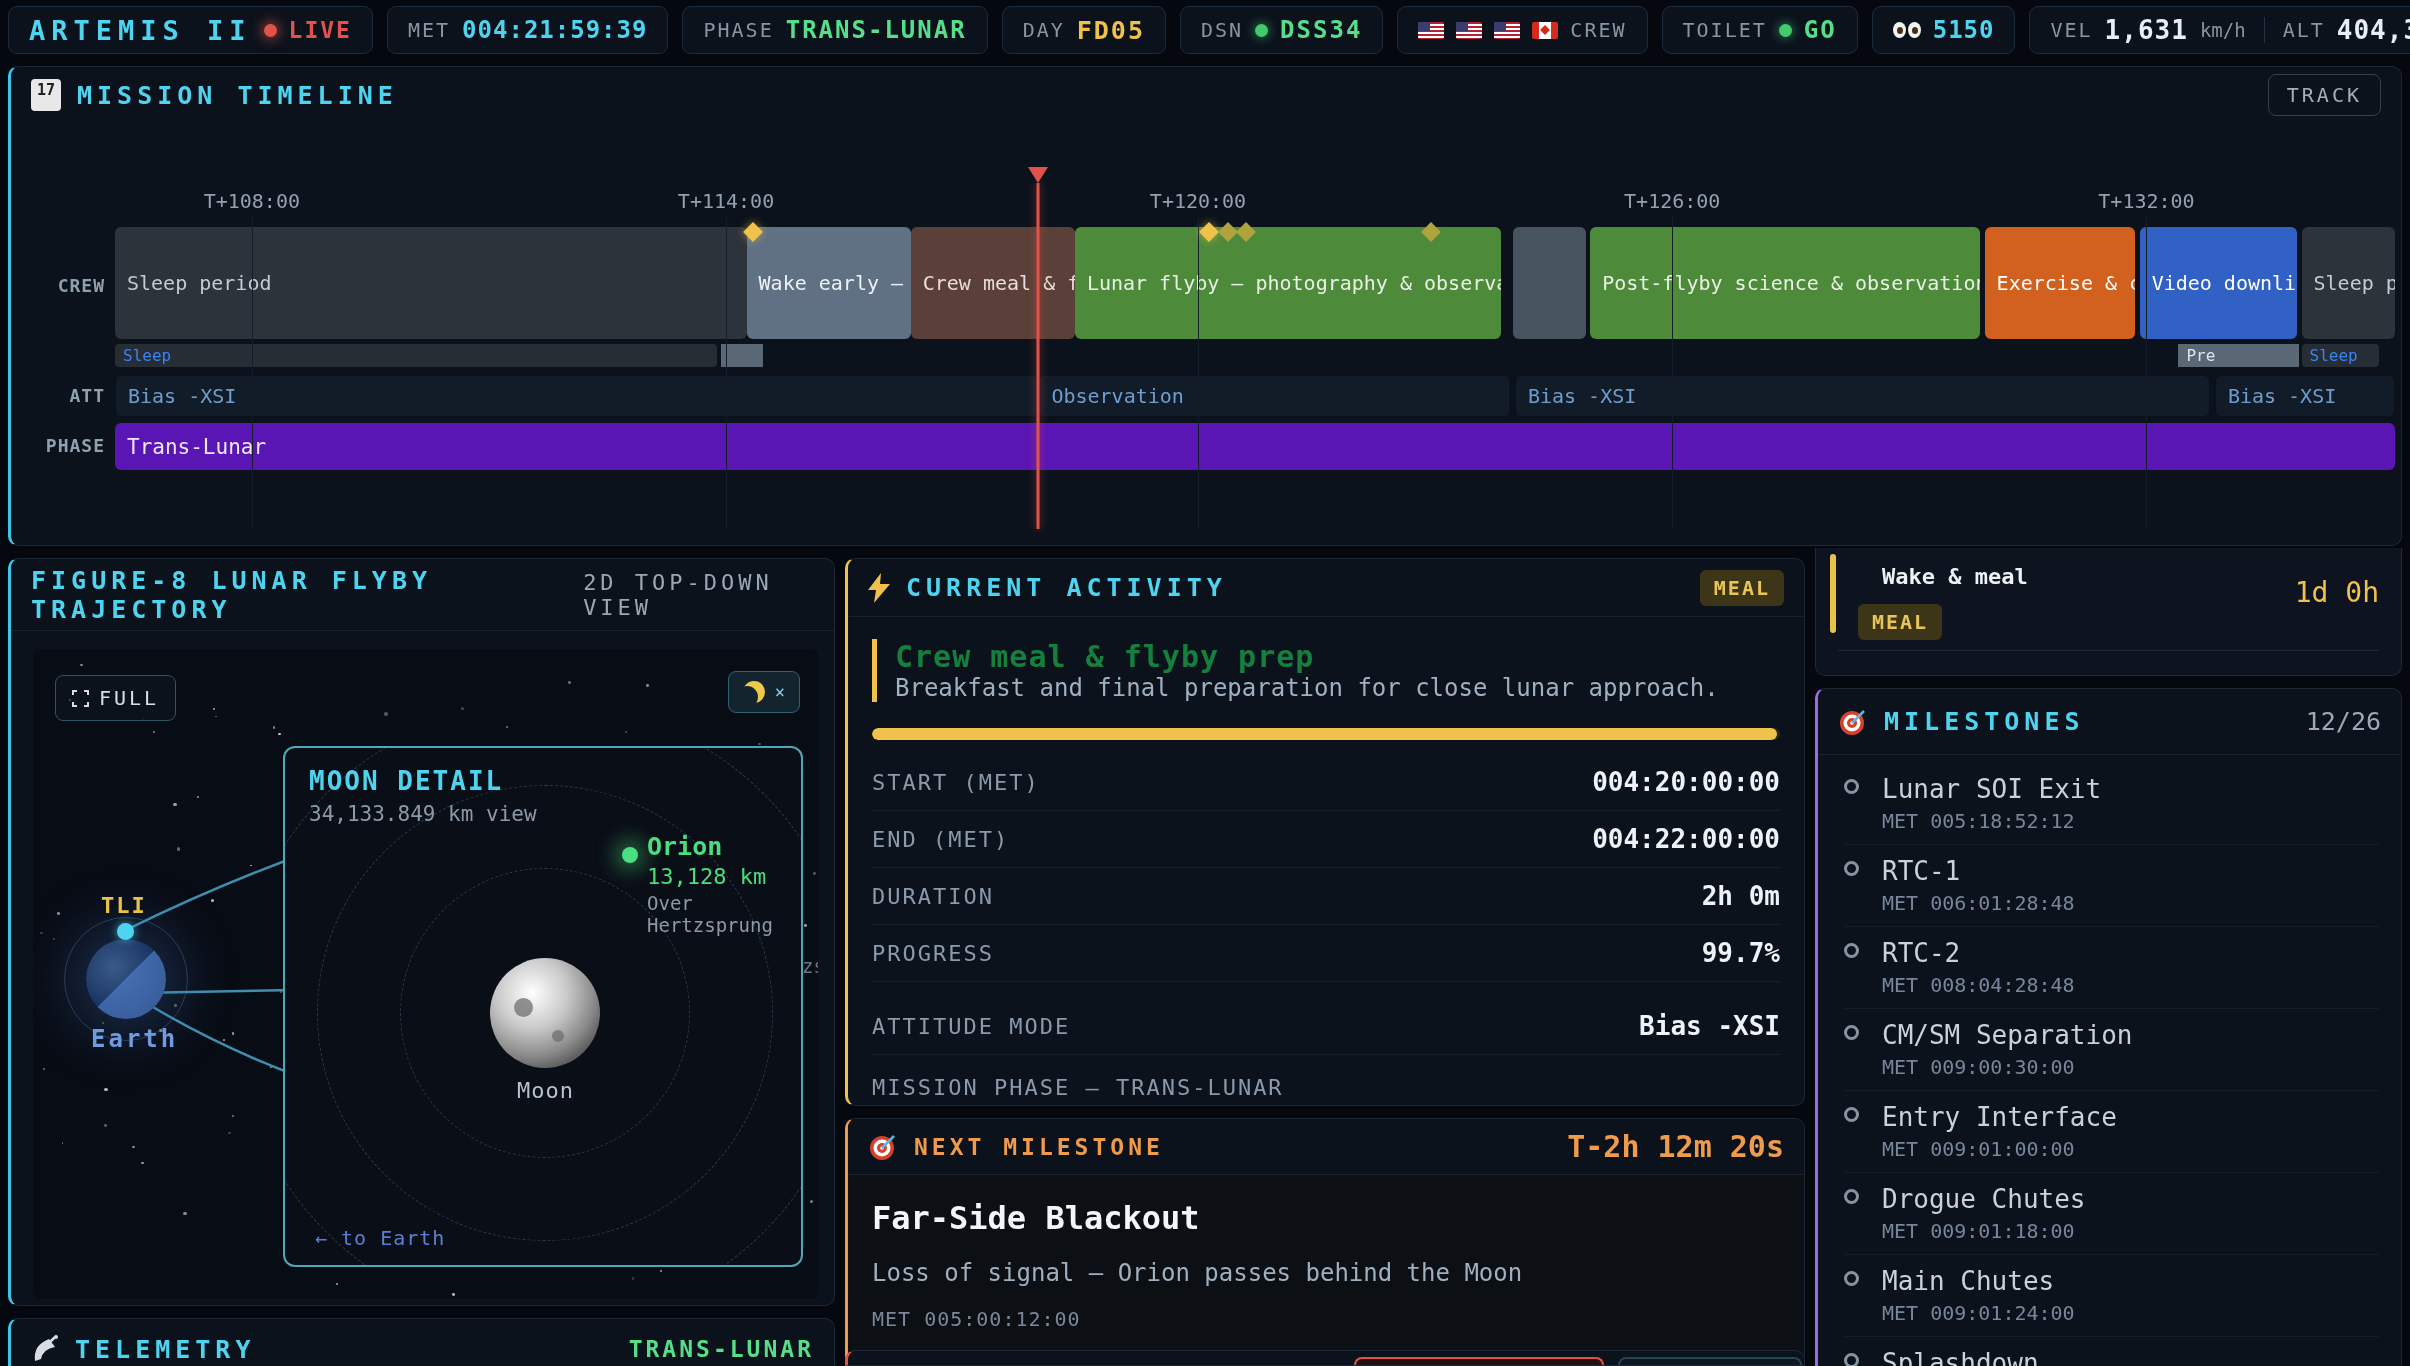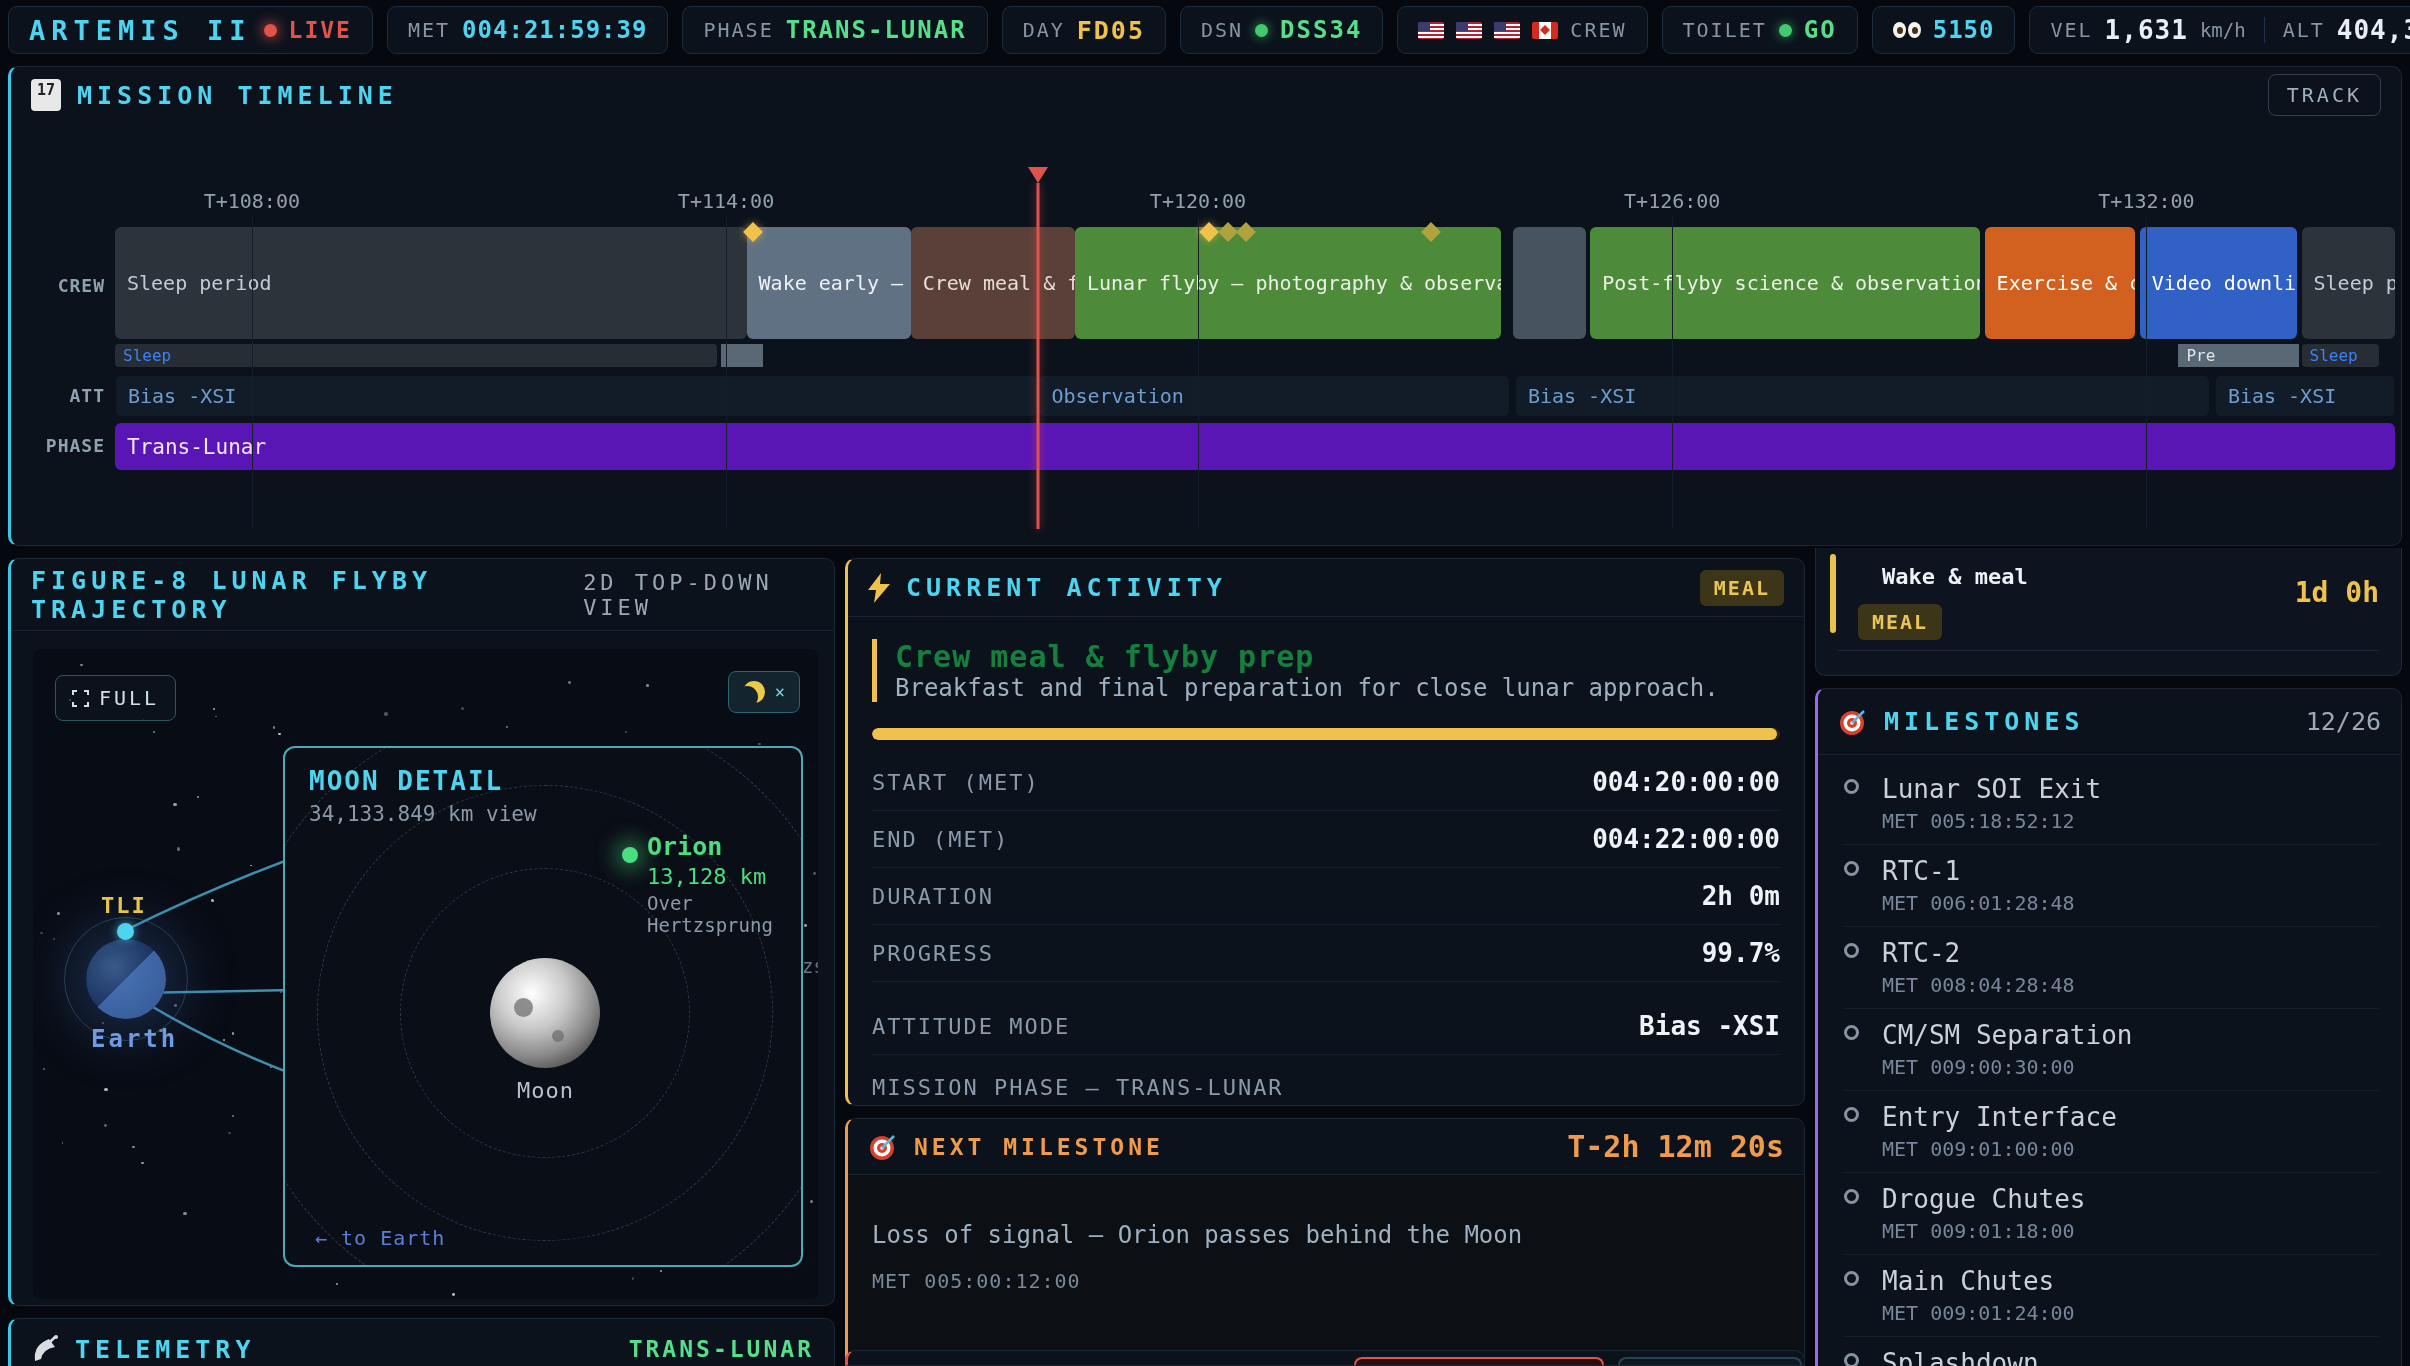--- a/index.html
+++ b/index.html
@@ -149,21 +149,21 @@
   #pt-panel { top:1350px; left:845px; width:960px; height:16px; border-radius:10px 10px 0 0; }
   .stub { position:absolute; top:6px; height:12px; border-radius:8px 8px 0 0; }
   #stub-red { left:506px; width:250px; border:2.5px solid #e0524a; border-bottom:none; background:#241012; }
   #stub-teal { left:770px; width:184px; border:2px solid #24454f; border-bottom:none; background:#0d1822; }
 
   
   #un-card { position:absolute; top:548px; left:1815px; width:587px; height:128px; background:#0d141f; border:1px solid #1c2a3a; border-top:none; border-radius:0 0 10px 10px; }
   .un-bar { position:absolute; left:14px; top:6px; bottom:42px; width:6px; border-radius:4px; background:#e8c24a; }
   .un-title { position:absolute; left:42px; top:16px; color:#edf2f7; font-size:22px; font-weight:bold;margin-left:24px; }
   .un-badge { position:absolute; left:42px; top:56px; }
-  .un-dur { position:absolute; right:22px; top:28px; color:#f0c14b; font-size:28px; font-weight:bold; }
+  .un-dur { position:absolute; right:22px; top:28px; color:#f0c14b; font-size:28px; font-weight:normal; }
   .un-div { position:absolute; left:22px; right:22px; bottom:24px; height:1px; background:#1c2a3a; }
 
   #ms-panel { top:688px; left:1815px; width:587px; height:700px; }
   #ms-head { height:66px; }
   .ms-count { color:#9aa8b8; font-size:25px; }
   #ms-list { padding:8px 22px 0 26px; }
   .ms-item { padding:12px 0 11px 0; border-bottom:1px solid #141e29; position:relative; }
   .ms-bullet { position:absolute; left:0; top:16px; width:15px; height:15px; border:3.5px solid #8593a2; border-radius:50%; display:inline-block; }
   .ms-name { display:block; margin-left:38px; color:#c8d2da; font-size:26px; line-height:28px; }
   .ms-met { display:block; margin-left:38px; color:#77869a; font-size:20px; line-height:24px; margin-top:6px; }
@@ -521,20 +521,21 @@
           <circle cx="14" cy="16" r="8.5" fill="#ffffff"></circle>
         <circle cx="14" cy="16" r="5" fill="#d8402e"></circle>
           <circle cx="14" cy="16" r="1.8" fill="#ffffff"></circle>
         <line x1="14" y1="16" x2="26" y2="4" stroke="#5ab8d8" stroke-width="2.5"></line>
       </svg>
       <span class="nm-title">NEXT MILESTONE</span>
       <span class="spacer"></span>
       <span class="nm-count">T-2h 12m 20s</span>
     </div>
     <div id="nm-body">
+      <div class="nm-name">Far-Side Blackout</div>
       <div class="nm-desc">Loss of signal — Orion passes behind the Moon</div>
       <div class="nm-met">MET 005:00:12:00</div>
     </div>
   </div>
 
   <div class="panel accent-red" id="pt-panel">
     <div class="stub" id="stub-red"></div>
     <div class="stub" id="stub-teal"></div>
   </div>
 

